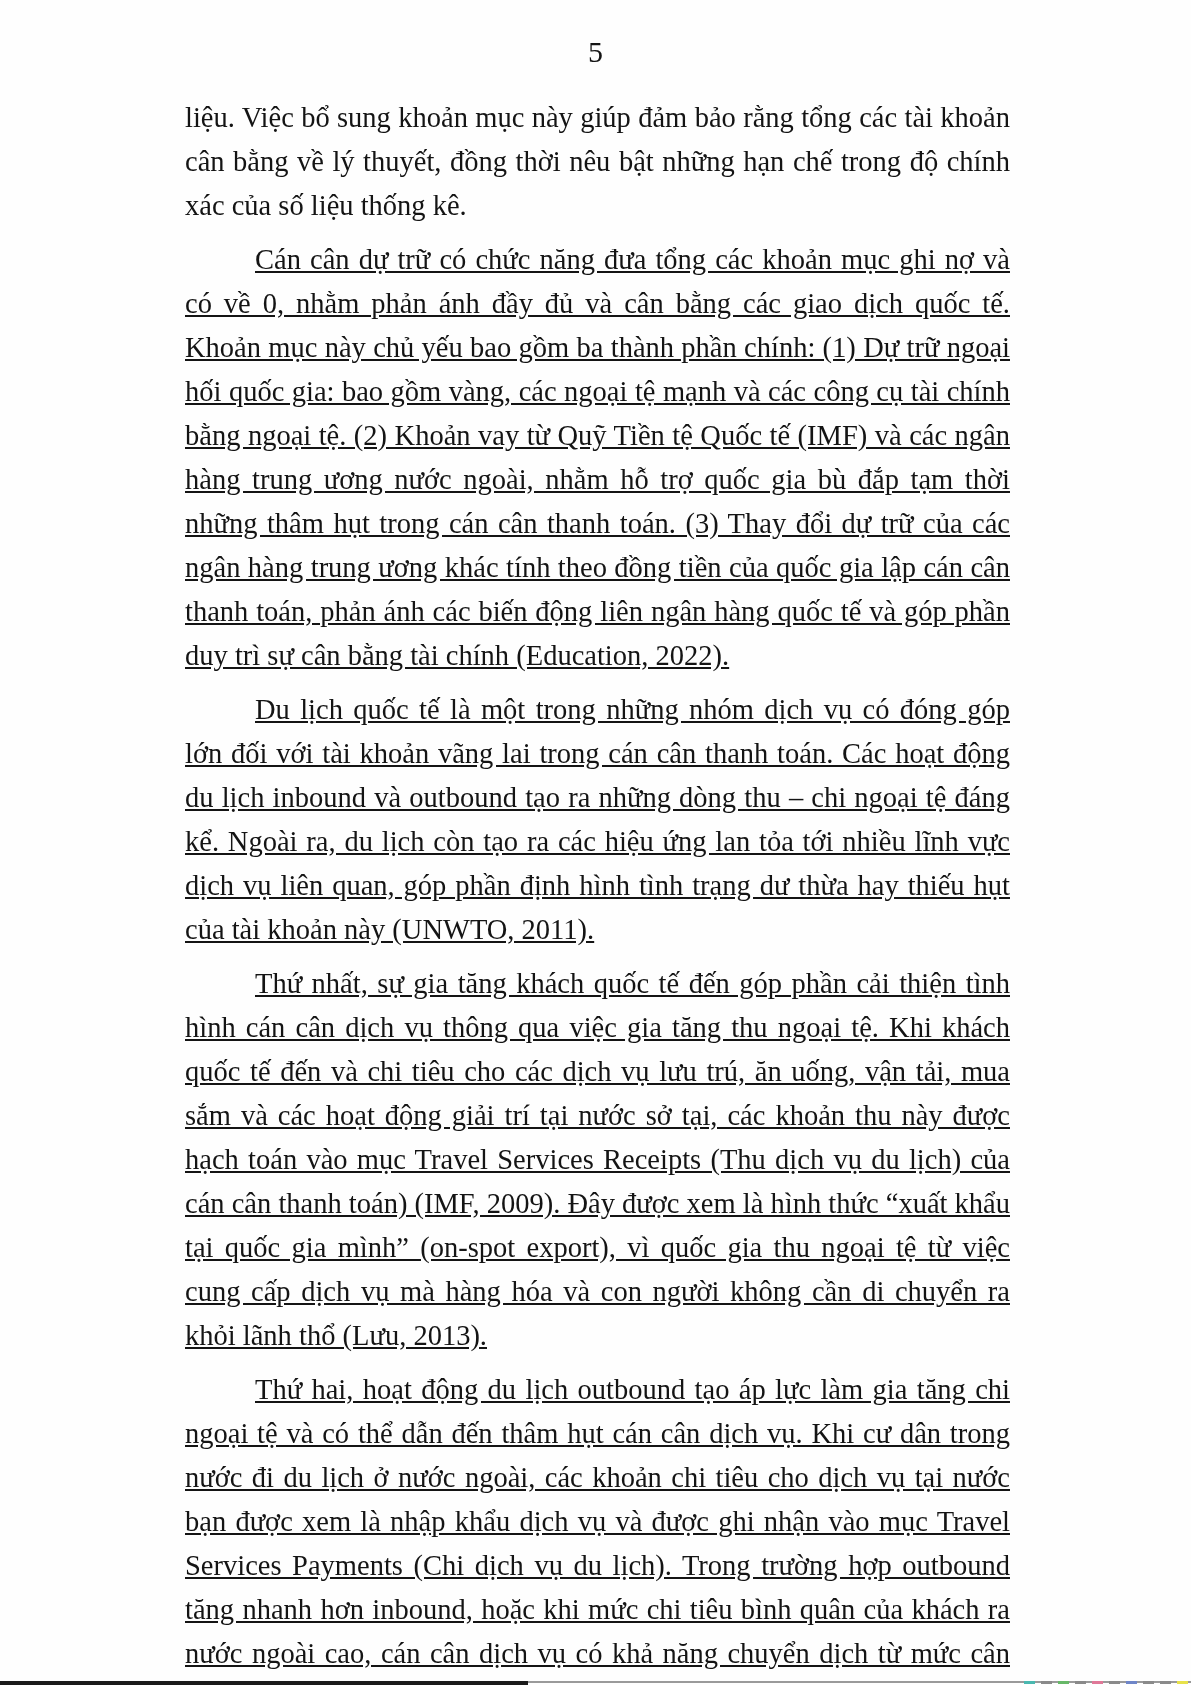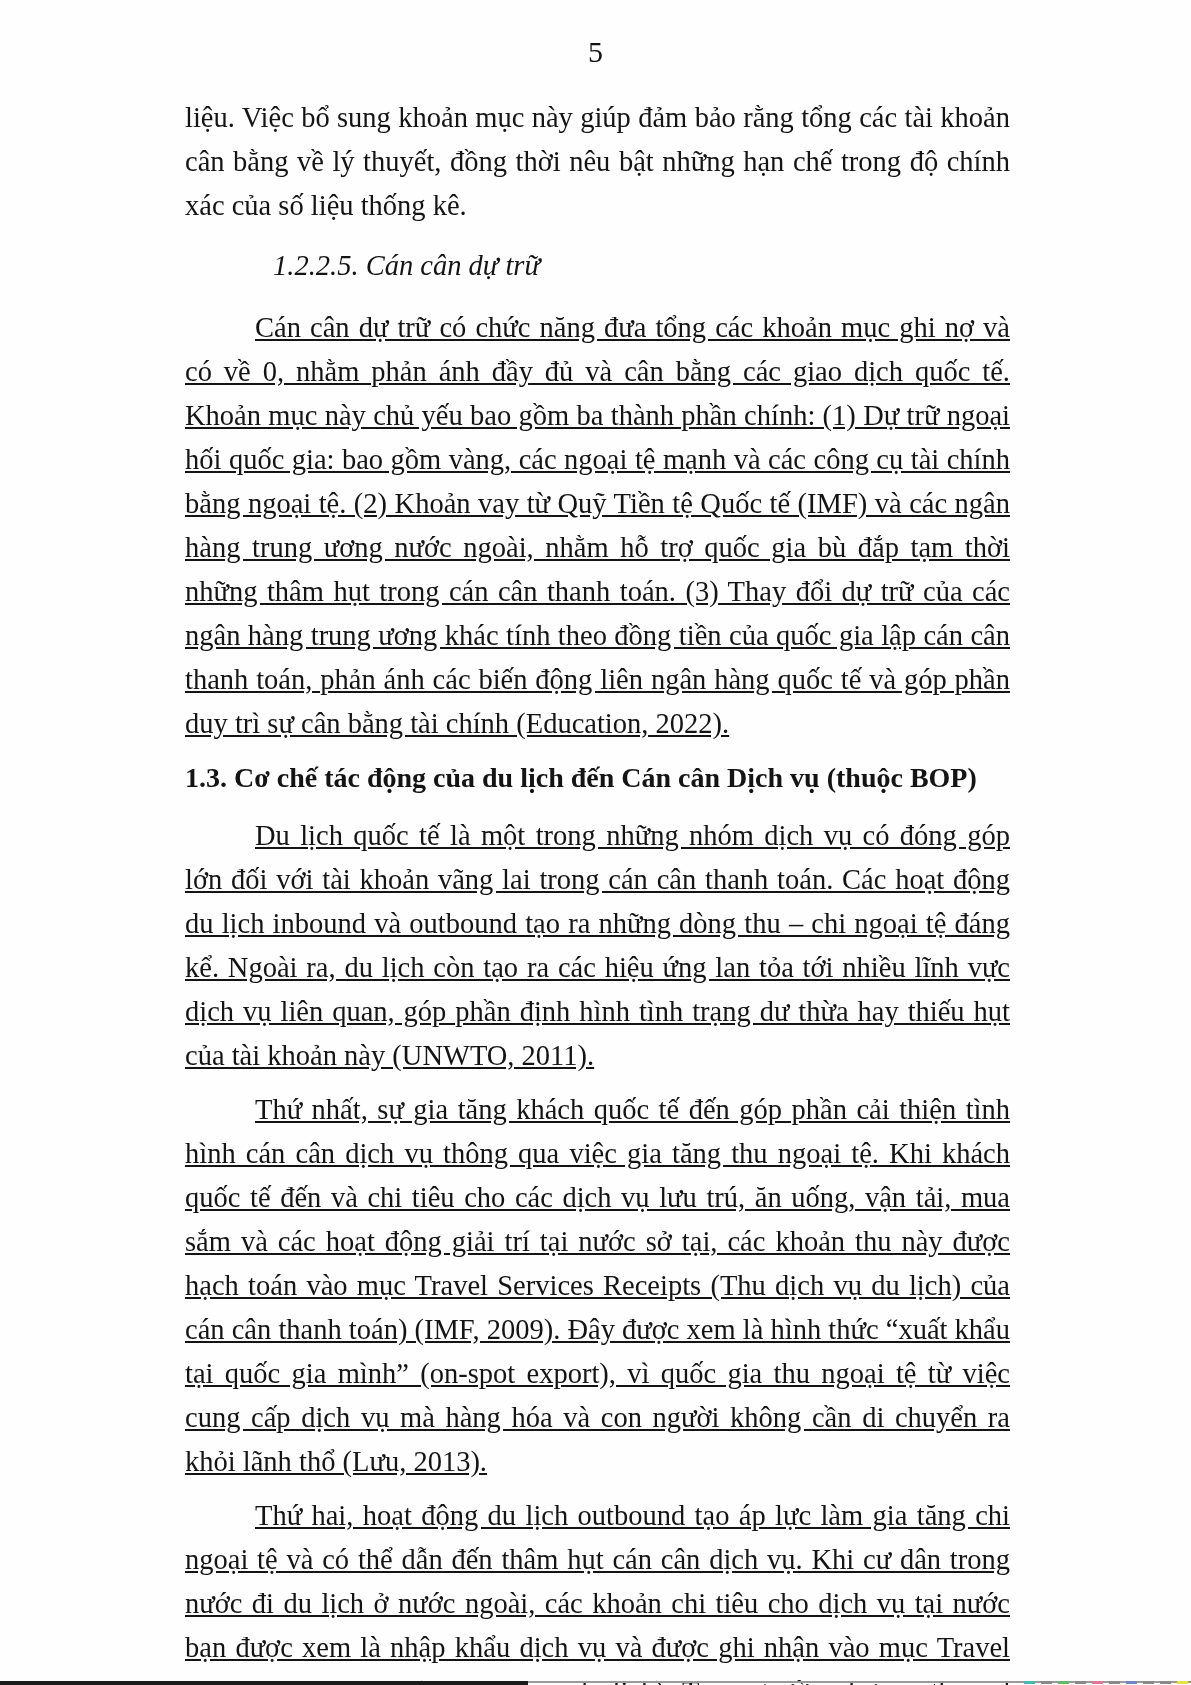--- a/index.html
+++ b/index.html
@@ -89,25 +89,23 @@
 <body>
 
 <div class="page">
 
   <div class="page-number">5</div>
 
   <div class="content">
 
     <p class="para-noindent">liệu. Việc bổ sung khoản mục này giúp đảm bảo rằng tổng các tài khoản cân bằng về lý thuyết, đồng thời nêu bật những hạn chế trong độ chính xác của số liệu thống kê.</p>
 
-    <p class="heading-italic">1.2.2.5. Cán cân dự trữ</p>
 
     <p class="para-indent">Cán cân dự trữ có chức năng đưa tổng các khoản mục ghi nợ và có về 0, nhằm phản ánh đầy đủ và cân bằng các giao dịch quốc tế. Khoản mục này chủ yếu bao gồm ba thành phần chính: (1) Dự trữ ngoại hối quốc gia: bao gồm vàng, các ngoại tệ mạnh và các công cụ tài chính bằng ngoại tệ. (2) Khoản vay từ Quỹ Tiền tệ Quốc tế (IMF) và các ngân hàng trung ương nước ngoài, nhằm hỗ trợ quốc gia bù đắp tạm thời những thâm hụt trong cán cân thanh toán. (3) Thay đổi dự trữ của các ngân hàng trung ương khác tính theo đồng tiền của quốc gia lập cán cân thanh toán, phản ánh các biến động liên ngân hàng quốc tế và góp phần duy trì sự cân bằng tài chính (Education, 2022).</p>
 
-    <h2 class="heading-bold">1.3. Cơ chế tác động của du lịch đến Cán cân Dịch vụ (thuộc BOP)</h2>
 
     <p class="para-indent">Du lịch quốc tế là một trong những nhóm dịch vụ có đóng góp lớn đối với tài khoản vãng lai trong cán cân thanh toán. Các hoạt động du lịch inbound và outbound tạo ra những dòng thu – chi ngoại tệ đáng kể. Ngoài ra, du lịch còn tạo ra các hiệu ứng lan tỏa tới nhiều lĩnh vực dịch vụ liên quan, góp phần định hình tình trạng dư thừa hay thiếu hụt của tài khoản này (UNWTO, 2011).</p>
 
     <p class="para-indent">Thứ nhất, sự gia tăng khách quốc tế đến góp phần cải thiện tình hình cán cân dịch vụ thông qua việc gia tăng thu ngoại tệ. Khi khách quốc tế đến và chi tiêu cho các dịch vụ lưu trú, ăn uống, vận tải, mua sắm và các hoạt động giải trí tại nước sở tại, các khoản thu này được hạch toán vào mục Travel Services Receipts (Thu dịch vụ du lịch) của cán cân thanh toán) (IMF, 2009). Đây được xem là hình thức “xuất khẩu tại quốc gia mình” (on-spot export), vì quốc gia thu ngoại tệ từ việc cung cấp dịch vụ mà hàng hóa và con người không cần di chuyển ra khỏi lãnh thổ (Lưu, 2013).</p>
 
     <p class="para-indent">Thứ hai, hoạt động du lịch outbound tạo áp lực làm gia tăng chi ngoại tệ và có thể dẫn đến thâm hụt cán cân dịch vụ. Khi cư dân trong nước đi du lịch ở nước ngoài, các khoản chi tiêu cho dịch vụ tại nước bạn được xem là nhập khẩu dịch vụ và được ghi nhận vào mục Travel Services Payments (Chi dịch vụ du lịch). Trong trường hợp outbound tăng nhanh hơn inbound, hoặc khi mức chi tiêu bình quân của khách ra nước ngoài cao, cán cân dịch vụ có khả năng chuyển dịch từ mức cân bằng sang mức thâm hụt, gây sức ép lên tài khoản vãng lai (Krugman, 2018).</p>
 
   </div>
 
   <div class="bottom-strip">

